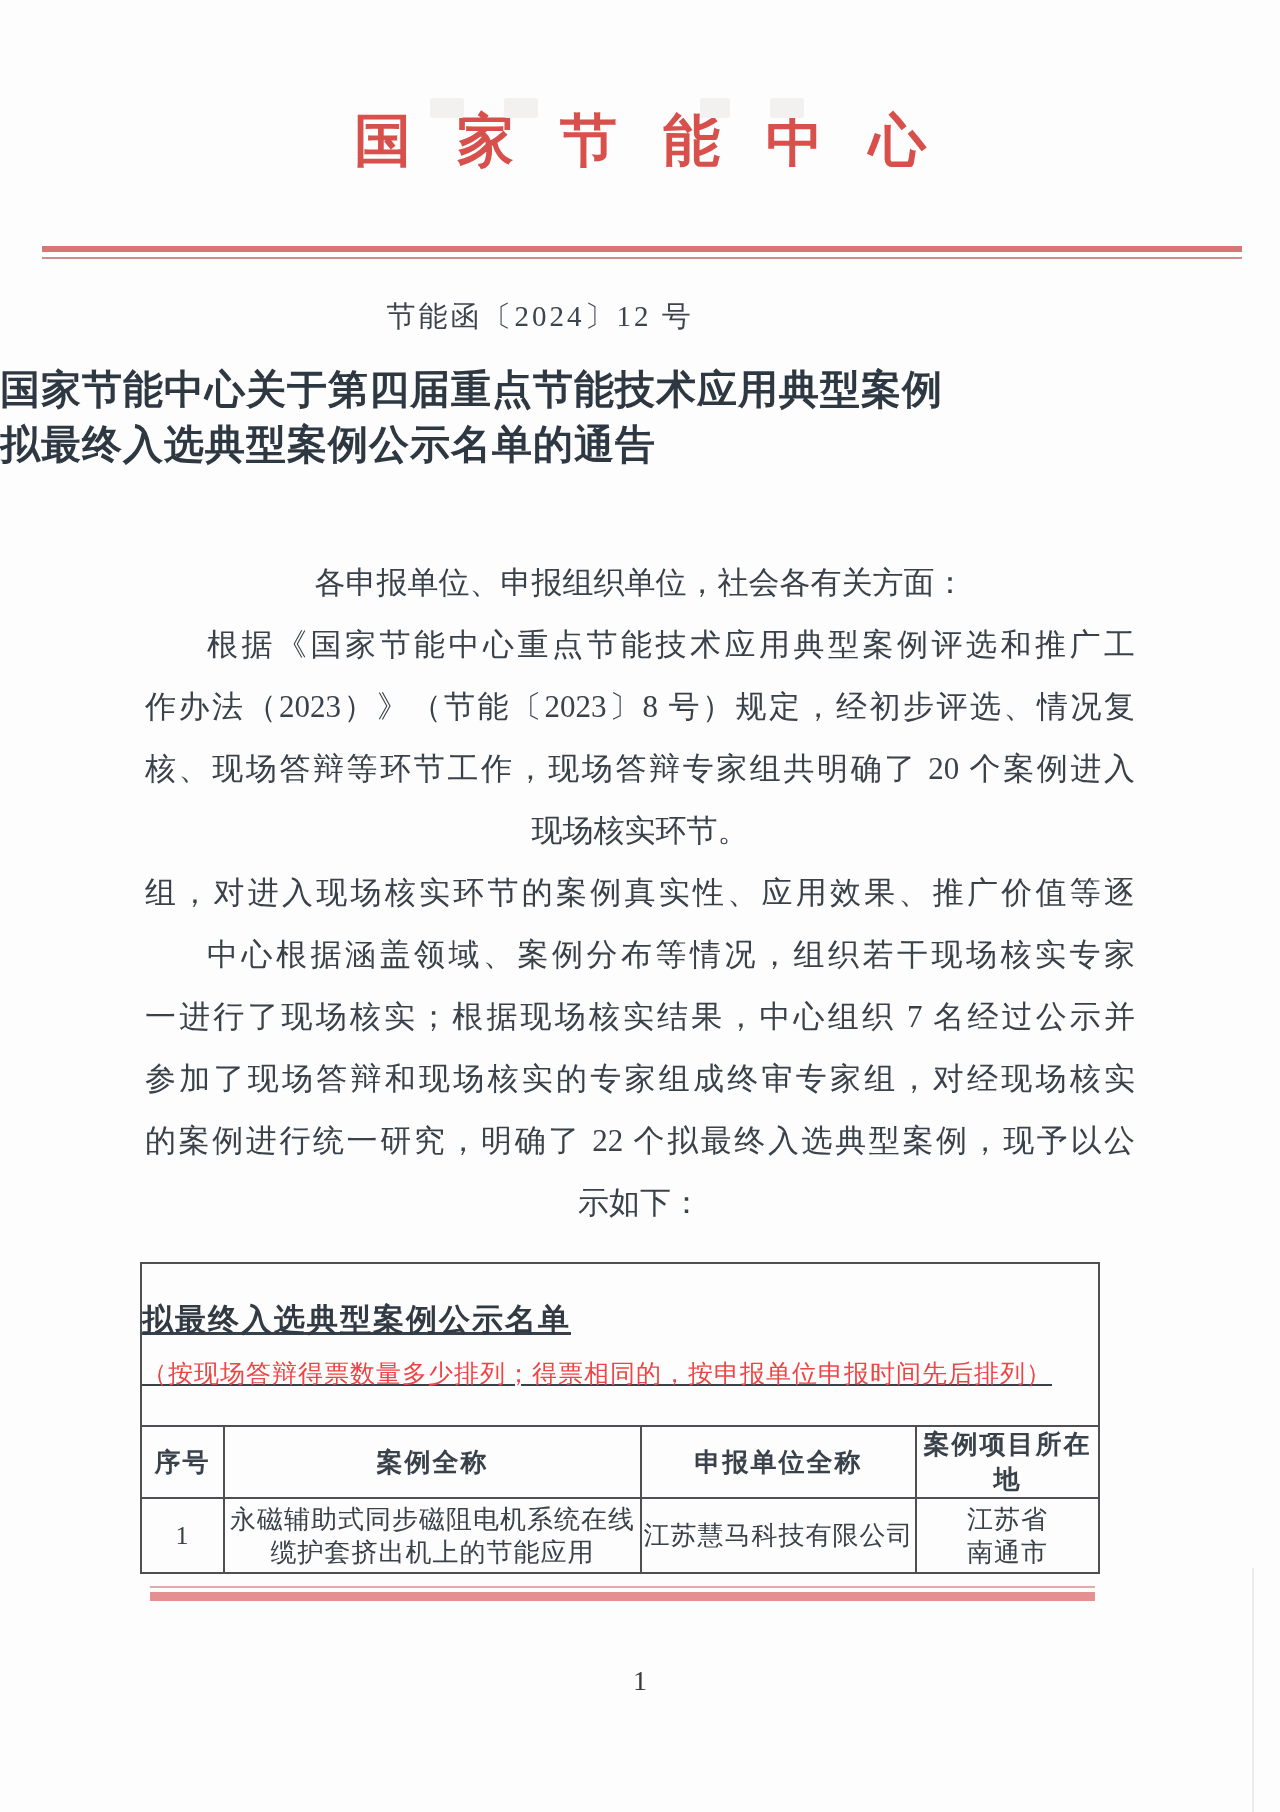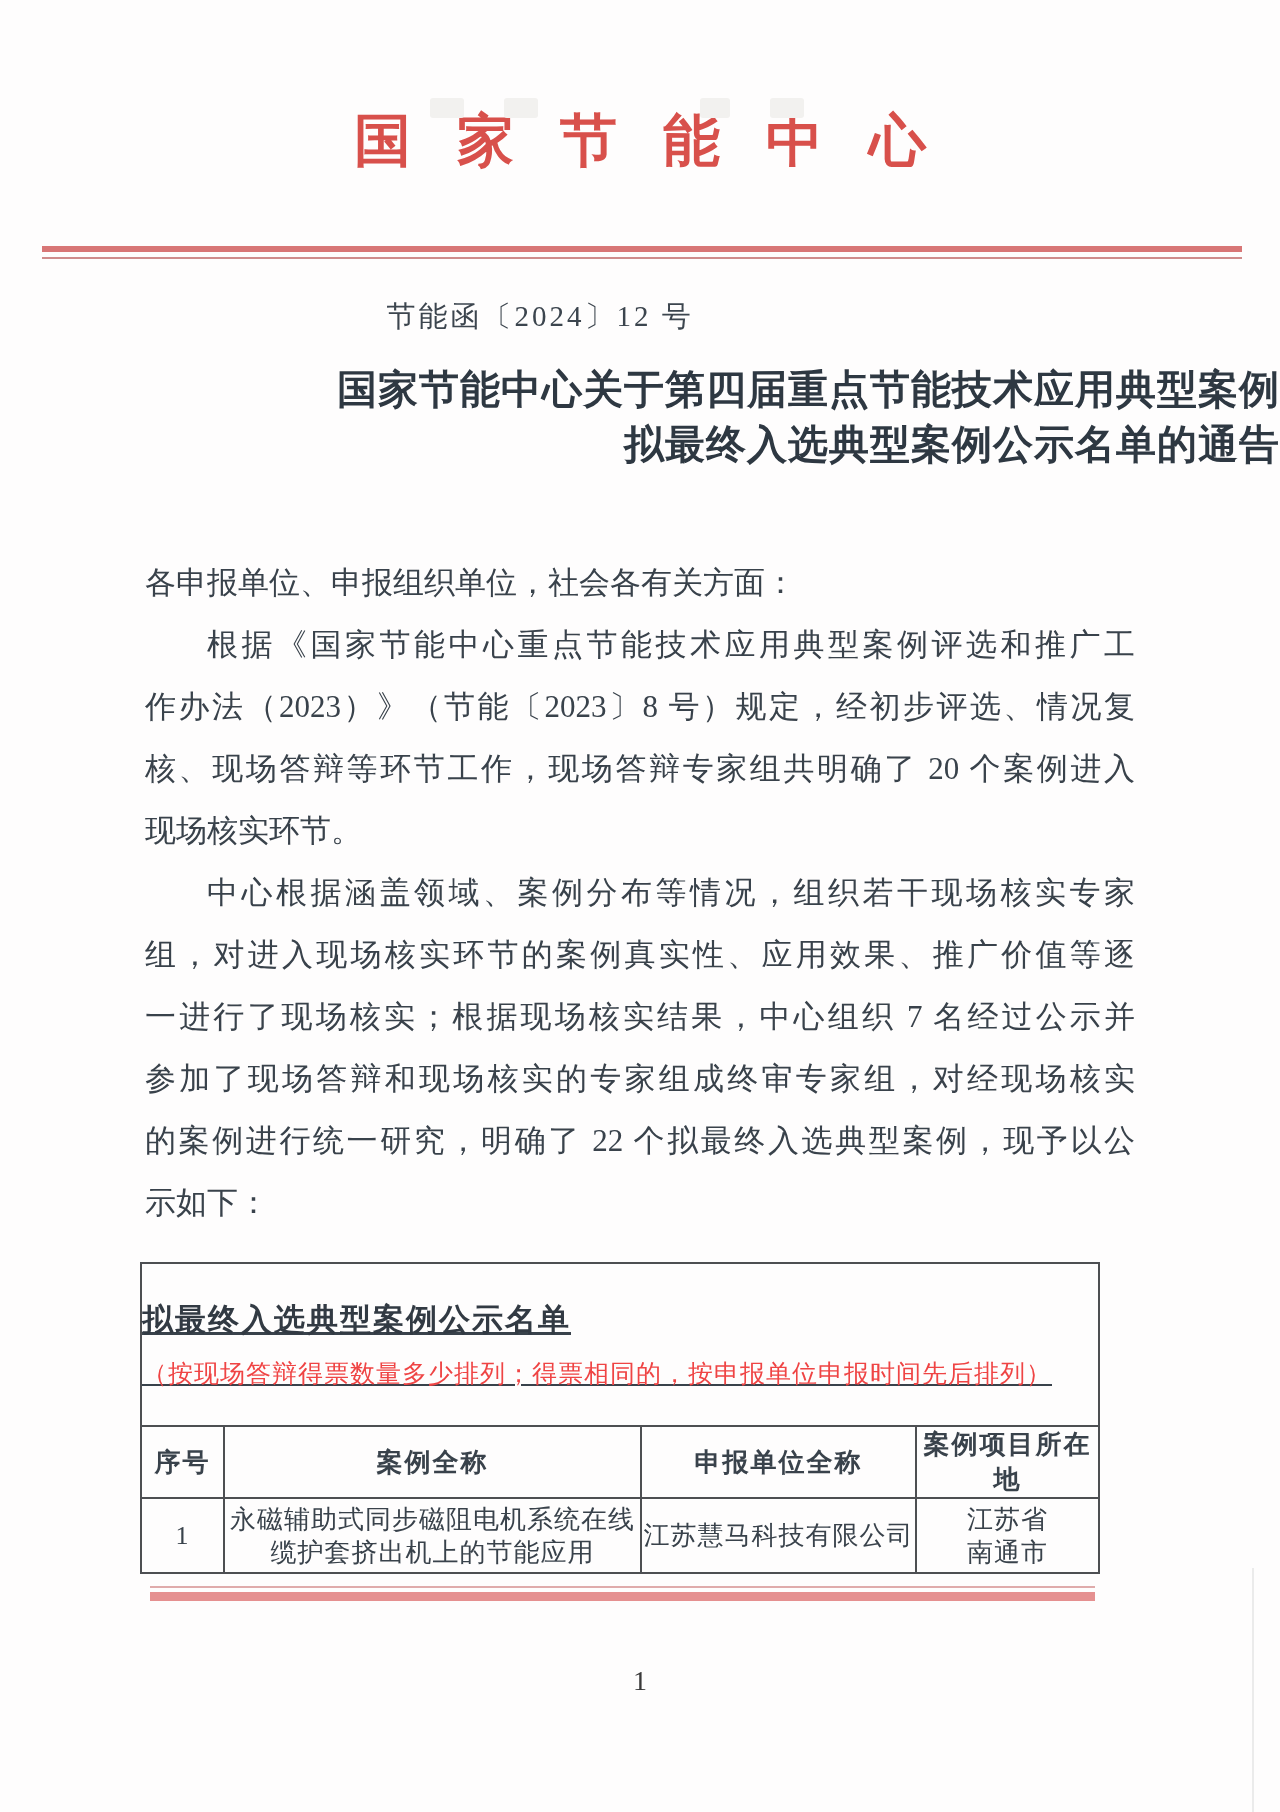--- a/index.html
+++ b/index.html
@@ -46,28 +46,28 @@
   .doc-number{
     margin-top:37px;
     text-align:center;padding-right:200px;
     font-size:29px;line-height:40px;
     letter-spacing:3px;
     color:#3c454e;
   }
 
   .notice-title{margin-top:26px;}
   .notice-title .tline{
-    text-align:right;
+    text-align:left;
     font-size:40px;line-height:55px;
     font-weight:700;letter-spacing:1px;
     color:var(--title_ink);
   }
 
   .body-text{margin-top:80px;padding:0 145px;font-size:31px;}
-  .body-text .line{height:62px;line-height:62px;white-space:nowrap;}
+  .body-text .line{height:62px;line-height:62px;white-space:nowrap;text-align:center;}
   .body-text .line.fill{white-space:normal;text-align:justify;text-align-last:justify;}
   .body-text .line.indent{text-indent:62px;}
 
   .doc-table{
     border-collapse:collapse;table-layout:fixed;
     width:958px;margin:28px 0 0 140px;
     color:var(--ink);
   }
   .doc-table td,.doc-table th{border:2px solid var(--table_border);padding:0;}
   .t-title-cell{height:161px;text-align:left;vertical-align:middle;text-decoration:underline;}
@@ -106,22 +106,22 @@
     <div class="tline">国家节能中心关于第四届重点节能技术应用典型案例</div>
     <div class="tline">拟最终入选典型案例公示名单的通告</div>
   </div>
 
   <div class="body-text">
     <div class="line">各申报单位、申报组织单位，社会各有关方面：</div>
     <div class="line fill indent">根据《国家节能中心重点节能技术应用典型案例评选和推广工</div>
     <div class="line fill">作办法（2023）》（节能〔2023〕8 号）规定，经初步评选、情况复</div>
     <div class="line fill">核、现场答辩等环节工作，现场答辩专家组共明确了 20 个案例进入</div>
     <div class="line">现场核实环节。</div>
+    <div class="line fill">组，对进入现场核实环节的案例真实性、应用效果、推广价值等逐</div>
     <div class="line fill indent">中心根据涵盖领域、案例分布等情况，组织若干现场核实专家</div>
-    <div class="line fill">组，对进入现场核实环节的案例真实性、应用效果、推广价值等逐</div>
     <div class="line fill">一进行了现场核实；根据现场核实结果，中心组织 7 名经过公示并</div>
     <div class="line fill">参加了现场答辩和现场核实的专家组成终审专家组，对经现场核实</div>
     <div class="line fill">的案例进行统一研究，明确了 22 个拟最终入选典型案例，现予以公</div>
     <div class="line">示如下：</div>
   </div>
 
   <table class="doc-table">
     <colgroup>
       <col style="width:83px">
         <col style="width:417px">

